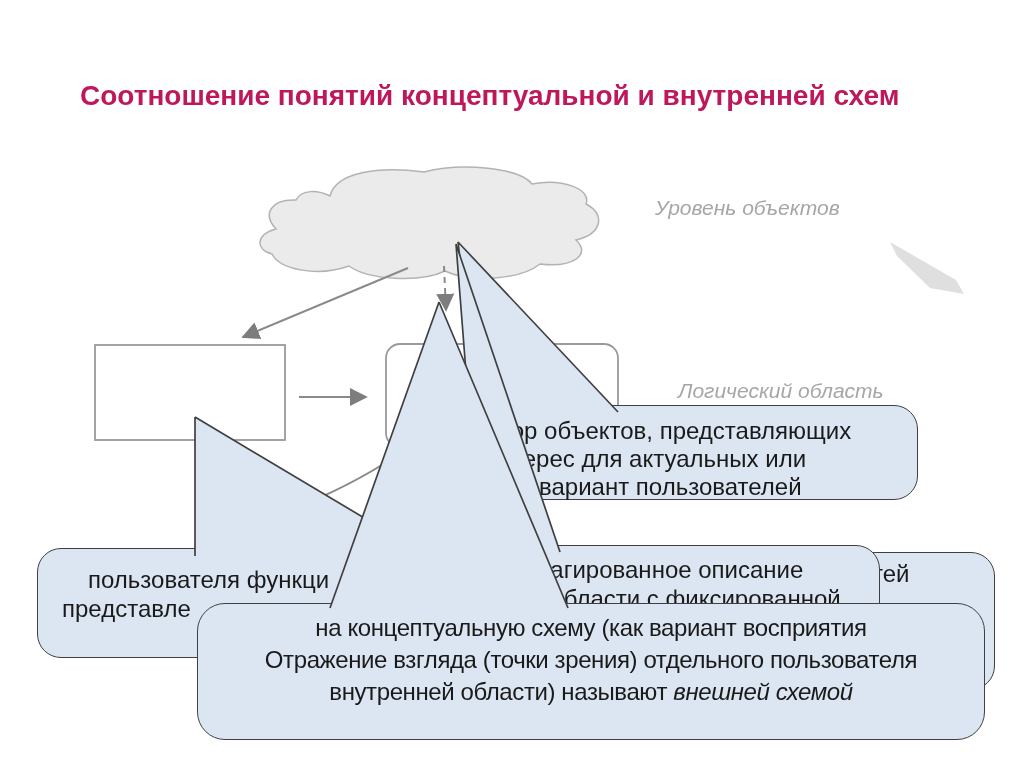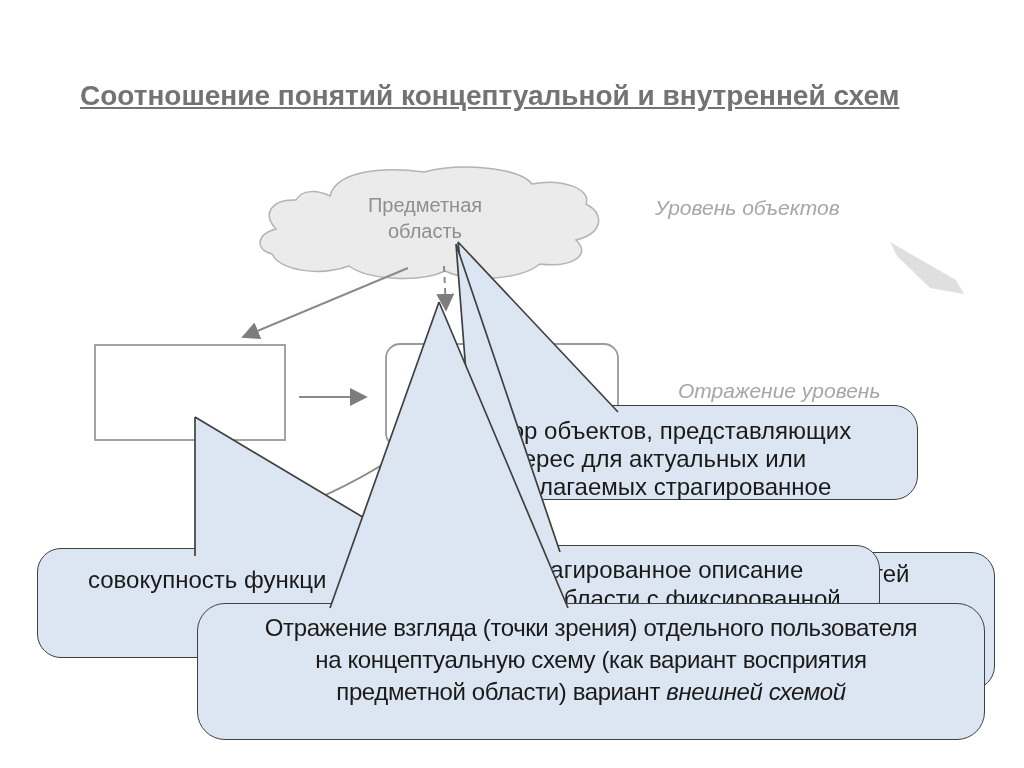--- a/index.html
+++ b/index.html
@@ -5,21 +5,21 @@
   html,body{margin:0;padding:0;background:#fff;}
   #slide{position:relative;width:1024px;height:768px;background:#ffffff;overflow:hidden;
          font-family:"Liberation Sans", sans-serif;}
   .abs{position:absolute;}
   .svg-layer{position:absolute;left:0;top:0;width:1024px;height:768px;pointer-events:none;}
   .gray-label{color:#a6a6a6;font-size:21px;white-space:nowrap;font-style:italic;}
   .gray-box-label{color:#8f8f8f;font-size:20px;line-height:26px;text-align:center;}
   .bubble{position:absolute;background:#dce6f2;border:1.7px solid #404040;border-radius:24px;box-sizing:border-box;}
   .bubble-text{position:absolute;color:#1a1a1a;font-size:24px;white-space:nowrap;}
   .front-line{text-align:center;font-size:24px;color:#1a1a1a;line-height:32px;letter-spacing:-0.4px;}
-  .title{color:#737373;font-size:28px;font-weight:bold;white-space:nowrap;text-decoration:underline;}
+  .title{color:#be185d;font-size:28px;font-weight:bold;white-space:nowrap;}
   .frag{color:#8f8f8f;font-size:20px;white-space:nowrap;}
   i.em{font-style:italic;text-align:center;}
 </style>
 </head>
 <body>
 
 <div id="slide">
 
   <div class="abs title" style="left:80px;top:80px;">Соотношение понятий концептуальной и внутренней схем</div>
 
@@ -44,56 +44,56 @@
 
     <rect x="95" y="345" width="190" height="95" fill="#ffffff" stroke="#9a9a9a" stroke-width="1.8"></rect>
 
     <line x1="299" y1="397" x2="366" y2="397" stroke="#8a8a8a" stroke-width="2" marker-end="url(#arr)"></line>
 
     <rect x="386" y="344" width="232" height="103" rx="14" fill="#ffffff" stroke="#9a9a9a" stroke-width="1.8"></rect>
 
     <path d="M396,456 Q318,508 200,539" fill="none" stroke="#8a8a8a" stroke-width="2" marker-end="url(#arr)"></path>
   </svg>
 
-  <div class="abs gray-box-label" style="left:350px;top:192px;width:150px;z-index:1">Предметная область</div>
   <div class="abs gray-label" style="left:655px;top:196px;z-index:1">Уровень объектов</div>
-  <div class="abs gray-label" style="left:678px;top:379px;z-index:1">Отражение уровень</div>
+  <div class="abs gray-label" style="left:678px;top:379px;z-index:1">Логический область</div>
   <div class="abs frag" style="left:460px;top:374px;z-index:1">ел</div>
 
   <div class="bubble" style="left:468px;top:405px;width:450px;height:95px;z-index:2"></div>
   <svg class="svg-layer" style="z-index:2" viewBox="0 0 1024 768">
     <polygon points="458,242 478,412 618,412" fill="#dce6f2"></polygon>
     <path d="M458,242 L478,412 M458,242 L618,412" fill="none" stroke="#404040" stroke-width="1.7"></path>
   </svg>
   <div class="bubble-text" style="left:497px;top:417px;z-index:2">бор объектов, представляющих</div>
   <div class="bubble-text" style="left:512px;top:445px;z-index:2">терес для актуальных или</div>
-  <div class="bubble-text" style="left:539px;top:473px;z-index:2">лагаемых страгированное</div>
+  <div class="bubble-text" style="left:539px;top:473px;z-index:2">вариант пользователей</div>
 
   <div class="bubble" style="left:620px;top:552px;width:375px;height:138px;z-index:3"></div>
   <div class="bubble-text" style="left:872px;top:560px;z-index:3">тей</div>
 
   <div class="bubble" style="left:490px;top:545px;width:390px;height:105px;z-index:4"></div>
   <svg class="svg-layer" style="z-index:4" viewBox="0 0 1024 768">
     <polygon points="456,244 480,552 560,552" fill="#dce6f2"></polygon>
     <path d="M456,244 L480,552 M456,244 L560,552" fill="none" stroke="#404040" stroke-width="1.7"></path>
   </svg>
   <div class="bubble-text" style="left:514px;top:556px;z-index:4">страгированное описание</div>
   <div class="bubble-text" style="left:517px;top:585px;z-index:4">ой области с фиксированной</div>
 
   <div class="bubble" style="left:37px;top:548px;width:503px;height:110px;z-index:5"></div>
   <svg class="svg-layer" style="z-index:5" viewBox="0 0 1024 768">
     <polygon points="195,417 195,556 428,556" fill="#dce6f2"></polygon>
     <path d="M195,417 L195,556 M195,417 L428,556" fill="none" stroke="#404040" stroke-width="1.7"></path>
   </svg>
-  <div class="bubble-text" style="left:88px;top:566px;z-index:5">совокупность функци</div>
+  <div class="bubble-text" style="left:88px;top:566px;z-index:5">пользователя функци</div>
+  <div class="bubble-text" style="left:62px;top:595px;z-index:5">представле</div>
 
   <div class="bubble" style="left:197px;top:603px;width:788px;height:137px;border-radius:28px;z-index:6"></div>
   <svg class="svg-layer" style="z-index:6" viewBox="0 0 1024 768">
     <polygon points="439,302 330,608 568,608" fill="#dce6f2"></polygon>
     <path d="M439,302 L330,608 M439,302 L568,608" fill="none" stroke="#404040" stroke-width="1.7"></path>
   </svg>
   <div class="abs" style="left:197px;top:612px;width:788px;z-index:6">
+    <div class="front-line">на концептуальную схему (как вариант восприятия</div>
     <div class="front-line">Отражение взгляда (точки зрения) отдельного пользователя</div>
-    <div class="front-line">на концептуальную схему (как вариант восприятия</div>
-    <div class="front-line"><span>предметной области) вариант </span><i class="em">внешней схемой</i></div>
+    <div class="front-line"><span>внутренней области) называют </span><i class="em">внешней схемой</i></div>
   </div>
 
 </div>
 
 </body></html>

